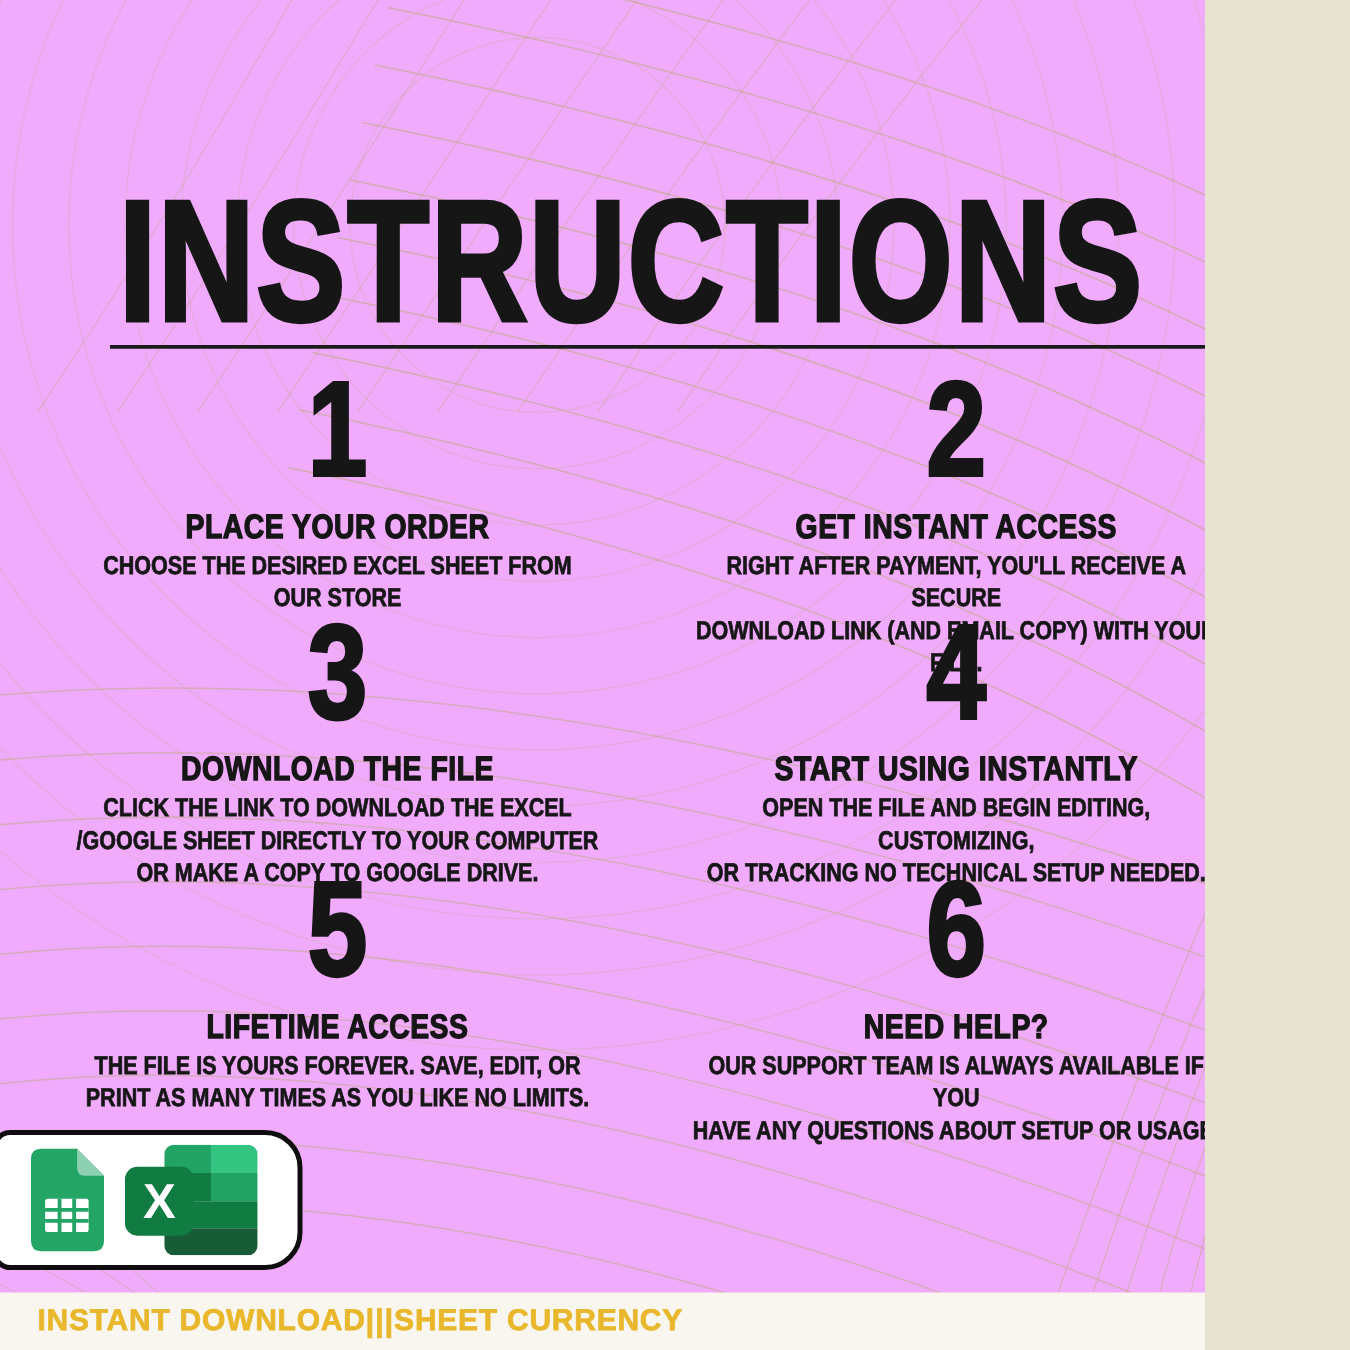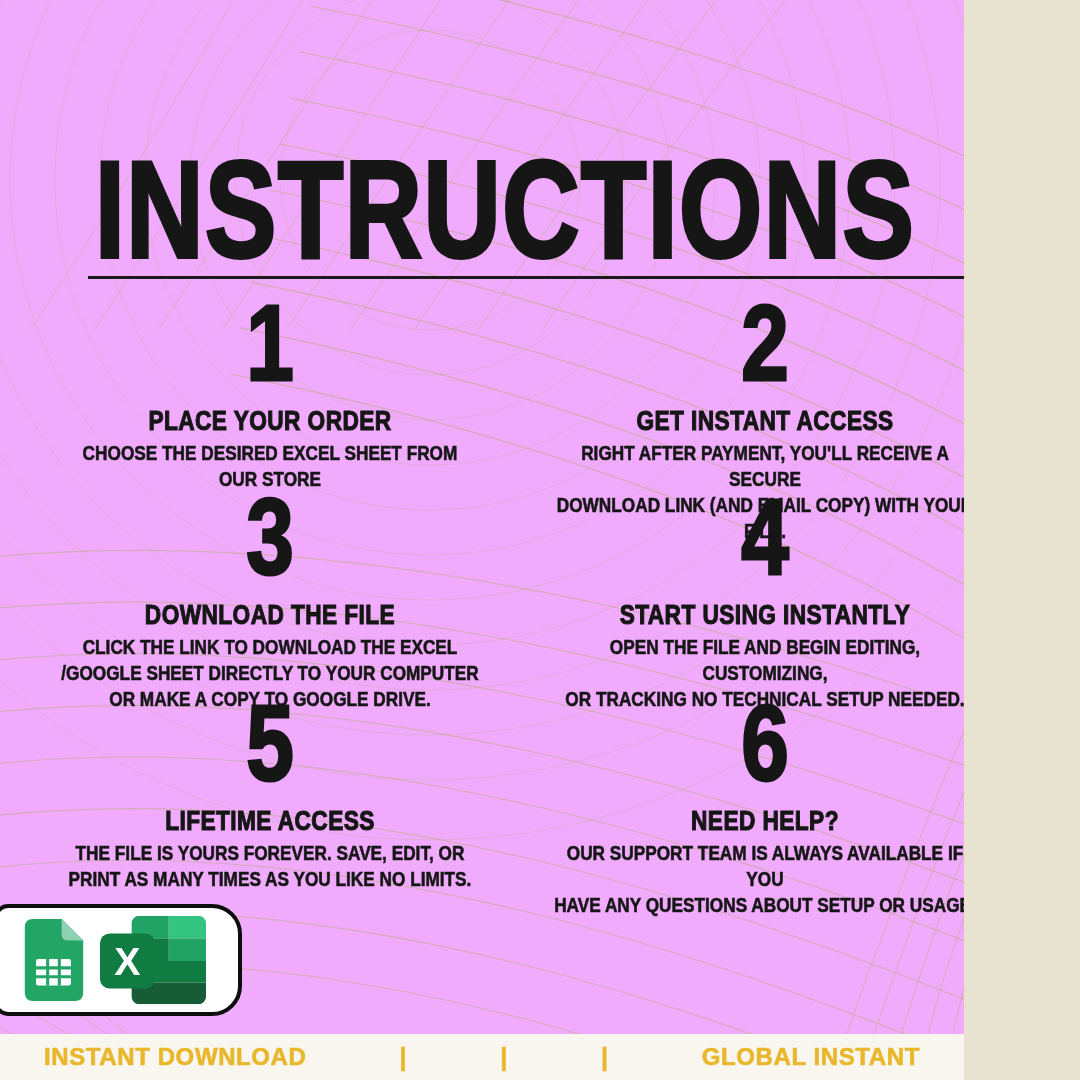--- a/index.html
+++ b/index.html
@@ -33,22 +33,22 @@
     margin-top:3px;font-size:20.5px;line-height:1.27;font-weight:700;
     -webkit-text-stroke:.6px #161616;transform:scaleX(0.84);white-space:pre-line;
   }
   .apps-card{
     position:absolute;left:-6px;top:904px;width:248px;height:112px;
     background:#ffffff;border:4px solid #0e0e0e;border-radius:14px 30px 30px 14px;
     box-sizing:border-box;display:flex;align-items:center;justify-content:center;gap:12px;
   }
   .benefits-bar{
     position:absolute;left:0;bottom:0;width:100%;height:46px;background:#F9F6F0;
-    display:flex;align-items:center;justify-content:space-between;
-    padding:0 44px;box-sizing:border-box;
+    display:flex;align-items:center;
+    padding:0 30px;box-sizing:border-box;
     font-size:24px;font-weight:700;letter-spacing:.6px;color:#E9B72B;
     -webkit-text-stroke:.6px #E9B72B;
   }
   .fsep{font-size:25px;}
 </style>
 </head>
 <body>
 
 <div class="canvas">
 
@@ -188,16 +188,16 @@
       <rect x="2" y="20" width="56" height="56" rx="10" fill="#107C41"></rect>
       <text x="30" y="62" text-anchor="middle" font-family="Liberation Sans, sans-serif" font-size="40" font-weight="bold" fill="#ffffff">X</text>
     </svg>
   </div>
 
   <footer class="benefits-bar">
     <span class="fitem">INSTANT DOWNLOAD</span>
     <span class="fsep">|</span>
     <span class="fsep">|</span>
     <span class="fsep">|</span>
-    <span class="fitem">GLOBAL INSTANT</span>
+    <span class="fitem">SHEET CURRENCY</span>
   </footer>
 
 </div>
 
 </body></html>

